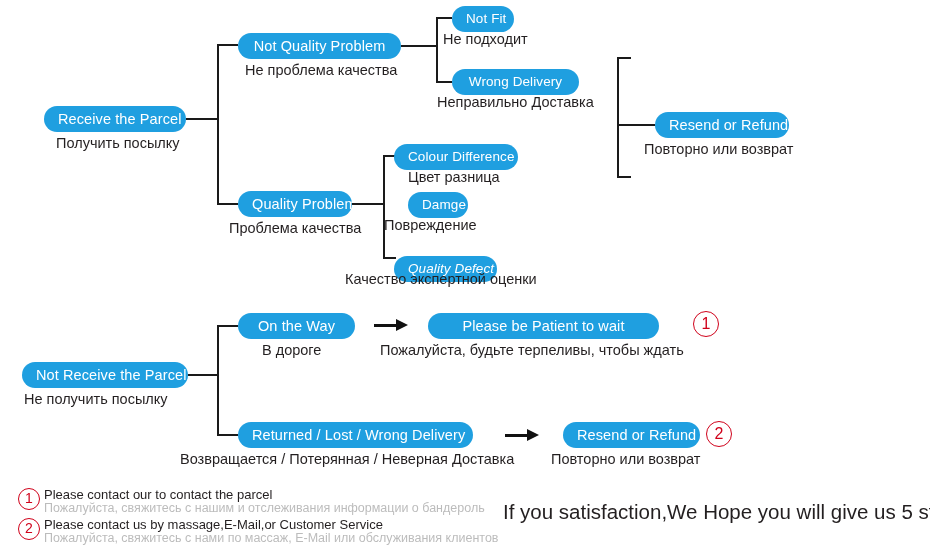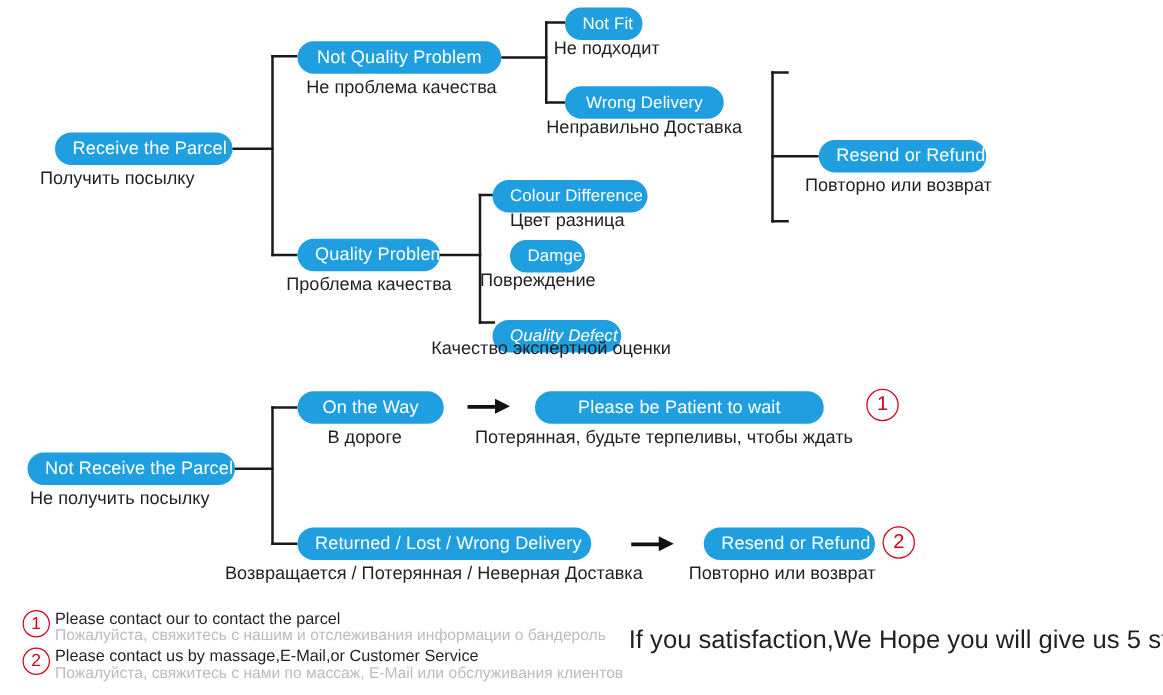--- a/index.html
+++ b/index.html
@@ -74,21 +74,21 @@
   .slogan-ru{
     position:absolute;color:#bcbcbc;font-size:13px;line-height:16px;white-space:nowrap;
   }
 </style>
 </head>
 <body>
 
 <div id="canvas">
 
   <div class="pill" style="left:44px;top:106px;width:142px;">Receive the Parcel</div>
-  <div class="ru" style="left:32px;top:134px;">Получить посылку</div>
+  <div class="ru" style="left:56px;top:134px;">Получить посылку</div>
 
   <div class="ln h" style="left:186px;top:118px;width:33px;"></div>
   <div class="ln v" style="left:217px;top:44px;height:161px;"></div>
   <div class="ln h" style="left:217px;top:44px;width:21px;"></div>
   <div class="ln h" style="left:217px;top:203px;width:21px;"></div>
 
   <div class="pill" style="left:238px;top:33px;width:163px;">Not Quality Problem</div>
   <div class="ru" style="left:245px;top:61px;">Не проблема качества</div>
 
   <div class="ln h" style="left:401px;top:45px;width:37px;"></div>
@@ -137,21 +137,21 @@
 
   <div class="pill" style="left:238px;top:313px;width:117px;">On the Way</div>
   <div class="ru" style="left:262px;top:341px;">В дороге</div>
 
   <div class="arrow" style="left:374px;top:319px;width:38px;">
     <span class="shaft"></span>
       <span class="head"></span>
   </div>
 
   <div class="pill" style="left:428px;top:313px;width:231px;">Please be Patient to wait</div>
-  <div class="ru" style="left:380px;top:341px;">Потерянная, будьте терпеливы, чтобы ждать</div>
+  <div class="ru" style="left:380px;top:341px;">Пожалуйста, будьте терпеливы, чтобы ждать</div>
 
   <div class="circnum" style="left:693px;top:311px;">1</div>
 
   <div class="pill" style="left:238px;top:422px;width:235px;">Returned / Lost / Wrong Delivery</div>
   <div class="ru" style="left:180px;top:450px;">Возвращается / Потерянная / Неверная Доставка</div>
 
   <div class="arrow" style="left:505px;top:429px;width:38px;">
     <span class="shaft"></span>
       <span class="head"></span>
   </div>

